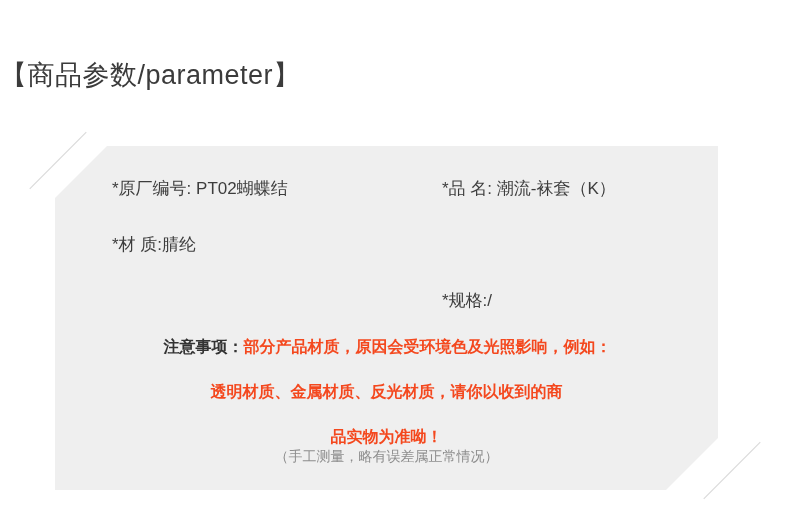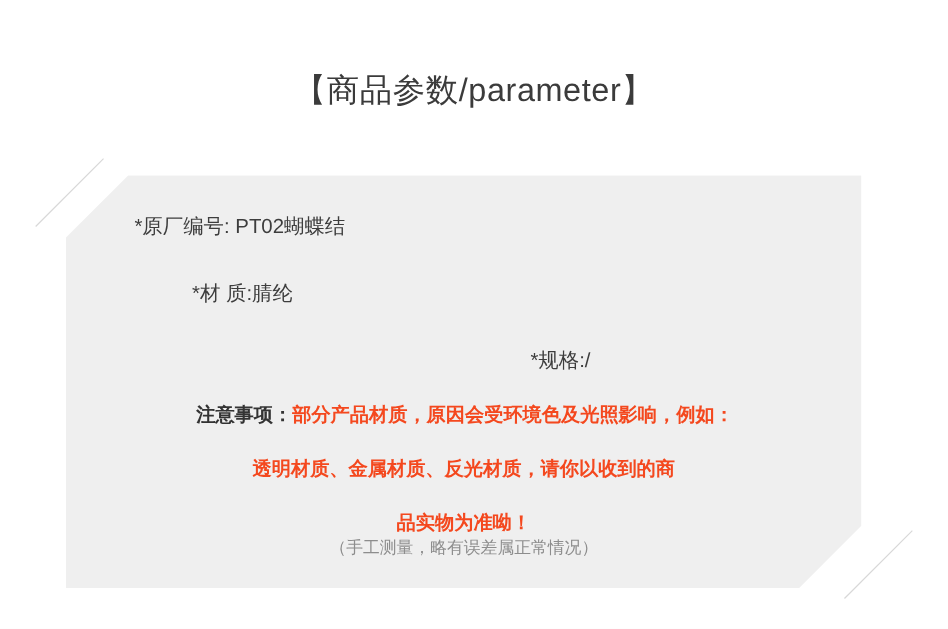--- a/index.html
+++ b/index.html
@@ -21,21 +21,20 @@
     height: 524px;
     background: #ffffff;
   }
 
   
   #title {
     position: absolute;
     left: 0;
     top: 58px;
     width: 790px;
-    text-align: center;
     font-size: 27px;
     line-height: 34px;
     color: #3b3b3b;
     letter-spacing: 0.5px;
     white-space: nowrap;
   }
 
   
   #card {
     position: absolute;
@@ -76,21 +75,21 @@
     width: 663px;
     height: 344px;
   }
   .param-row {
     position: absolute;
     left: 0;
     width: 663px;
     height: 26px;
   }
   .param-row.r0 { top: 30px; }
-  .param-row.r1 { top: 86px; margin-left: 48px; }
+  .param-row.r1 { top: 86px; }
   .param-row.r2 { top: 142px; }
 
   .param-cell {
     position: absolute;
     font-size: 17px;
     line-height: 26px;
     color: #3d3d3d;
     white-space: pre;
   }
   .param-cell.col-left  { left: 57px; }
@@ -144,20 +143,21 @@
   <div id="title">【商品参数/parameter】</div>
 
   <div id="corner-line-tl" class="corner-line"></div>
 
   <div id="card">
 
     <div id="param-grid">
 
       <div class="param-row r0">
         <div class="param-cell col-left">*原厂编号: PT02蝴蝶结</div>
+        <div class="param-cell col-right">*品 名: 潮流-袜套（K）</div>
       </div>
 
       <div class="param-row r1">
         <div class="param-cell col-left">*材 质:腈纶</div>
       </div>
 
       <div class="param-row r2">
         <div class="param-cell col-right">*规格:/</div>
       </div>
 

